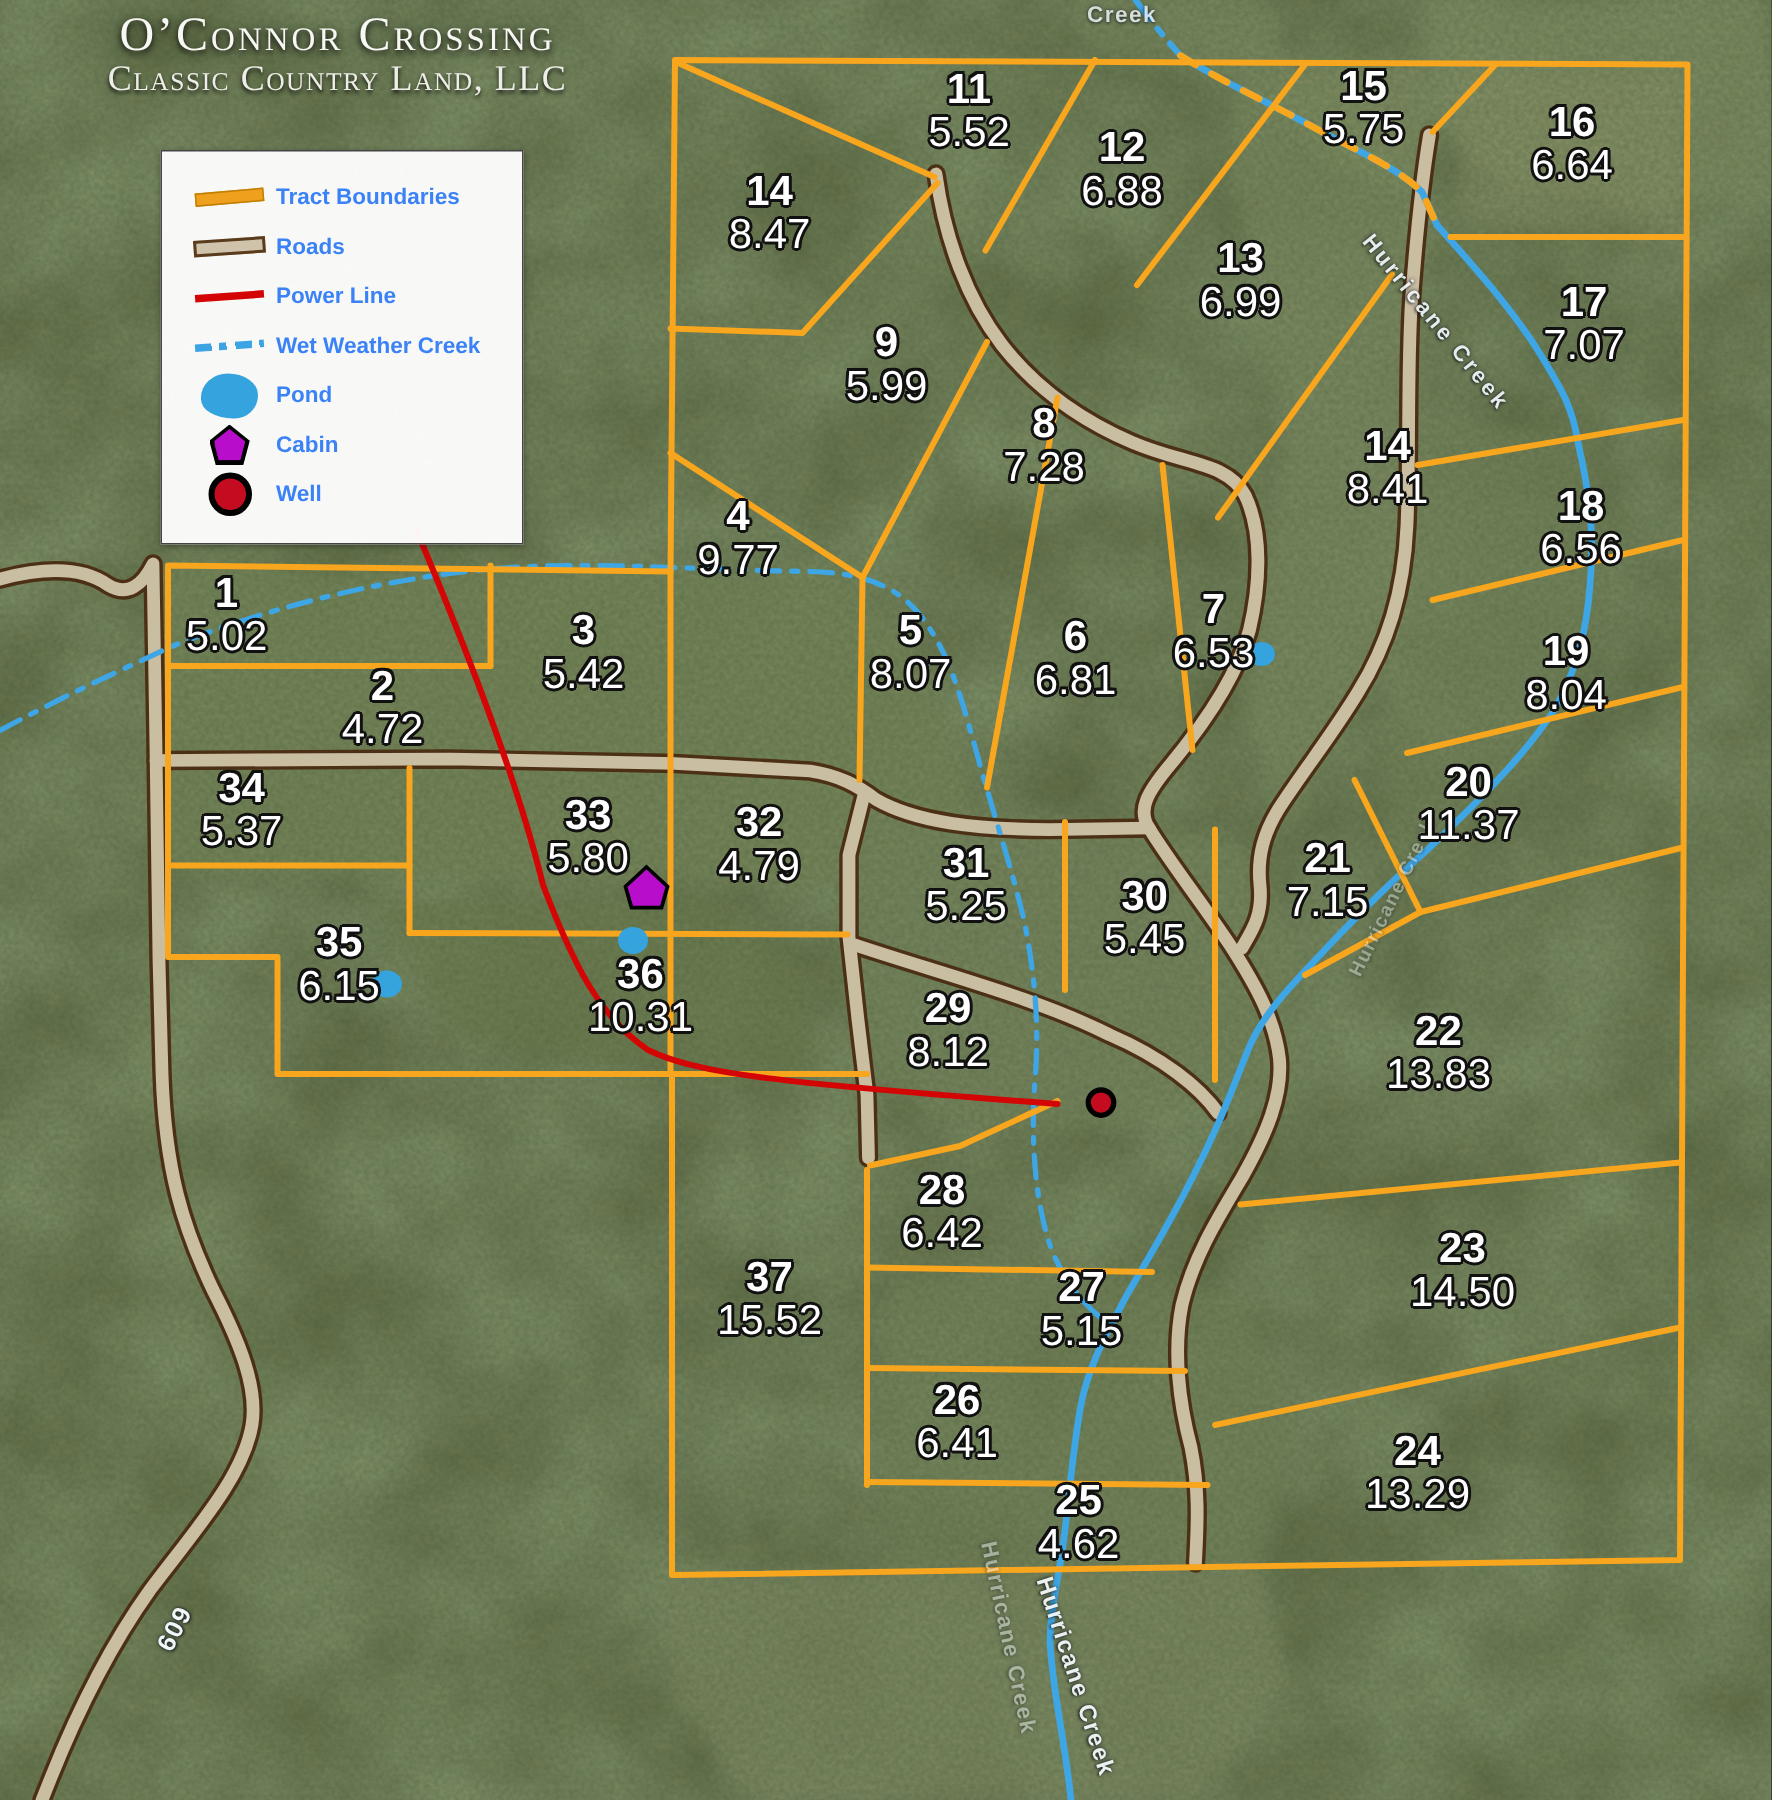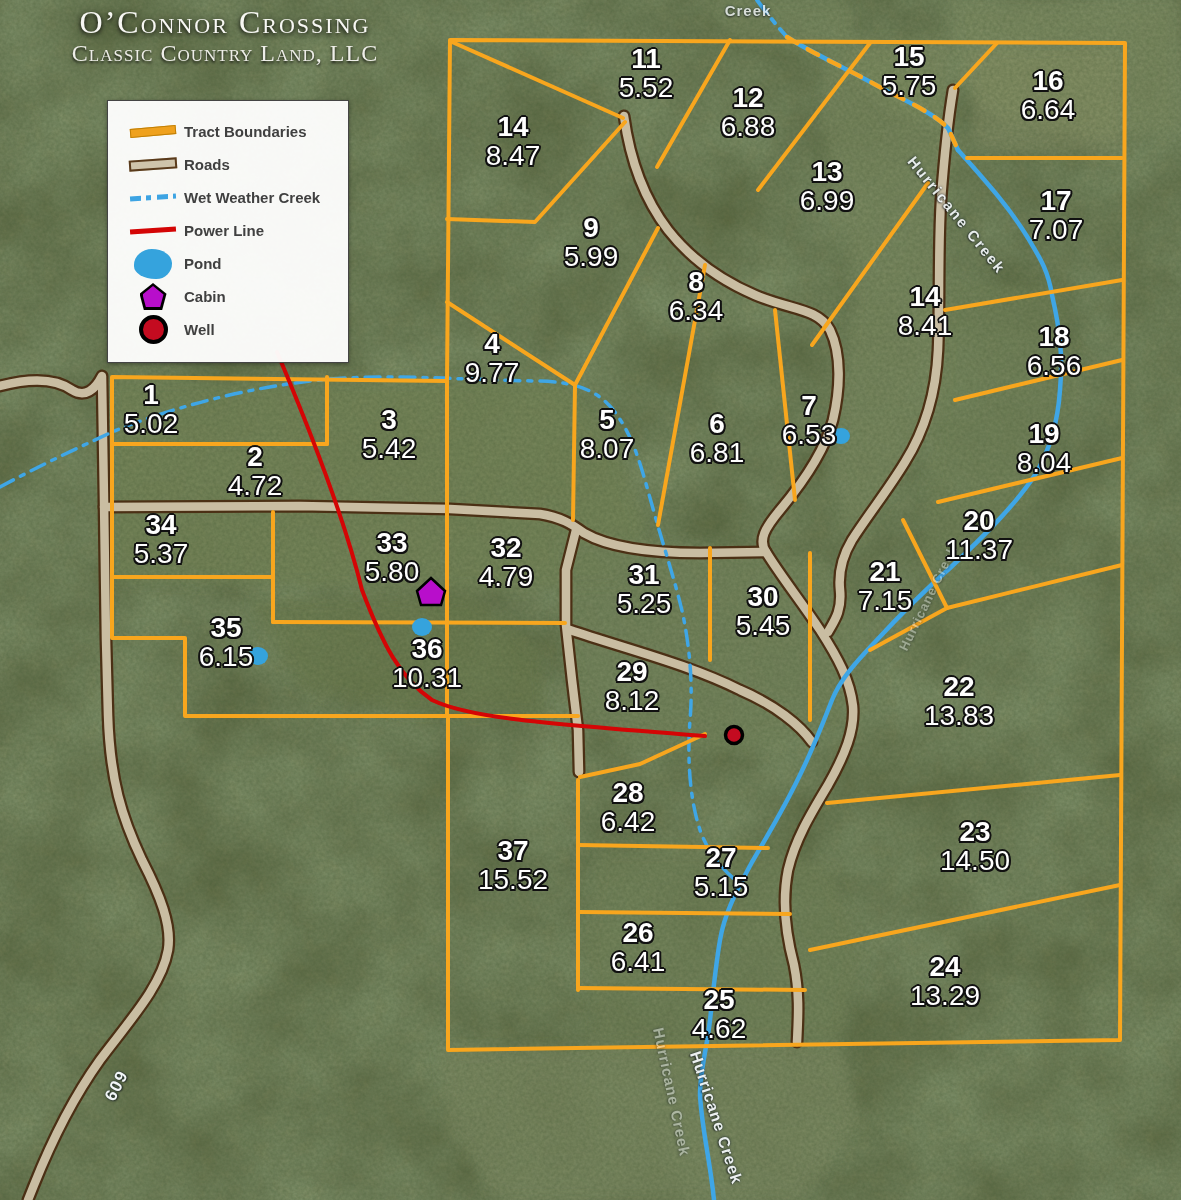--- a/index.html
+++ b/index.html
@@ -15,21 +15,21 @@
   .title-sub{font-family:"Liberation Serif",serif;font-variant:small-caps;
     font-size:24px;letter-spacing:1px;color:#eeeee8;
     text-shadow:0 2px 3px rgba(0,0,0,.9);}
 
   
   .legend{position:absolute;left:107px;top:100px;width:240px;z-index:30;
     background:rgba(253,253,252,.97);border:1px solid #444;
     box-shadow:0 1px 4px rgba(0,0,0,.4);padding:14px 0 16px 0;}
   .legend-row{display:flex;align-items:center;height:33px;padding-left:14px;}
   .legend-swatch{width:62px;display:flex;justify-content:center;align-items:center;flex:0 0 62px;}
-  .legend-label{font-size:15px;font-weight:700;color:#404040;}
+  .legend-label{font-size:15px;font-weight:700;color:#3b82f6;}
   .sw-tract{width:44px;height:7px;background:#efa11d;border:1px solid #c07f06;transform:rotate(-5deg);}
   .sw-road{width:44px;height:7px;background:#cfc4ab;border:2px solid #5a3b1c;transform:rotate(-4deg);}
   .sw-creek{width:46px;height:5px;transform:rotate(-4deg);background:
     linear-gradient(90deg,#3da4e3 0 11px,rgba(0,0,0,0) 11px 16px,
     #3da4e3 16px 21px,rgba(0,0,0,0) 21px 27px,
     #3da4e3 27px 38px,rgba(0,0,0,0) 38px 43px,#3da4e3 43px 46px);}
   .sw-power{width:46px;height:5px;background:#d40505;transform:rotate(-4deg);}
   .sw-pond{width:38px;height:30px;background:#35a3dd;
     border-radius:55% 62% 48% 66%/62% 55% 60% 50%;}
   .sw-well{width:21px;height:21px;background:#c40b20;border:4px solid #000;border-radius:50%;}
@@ -212,21 +212,21 @@
       <div class="tract-label" style="left: 717px; top: 439px;">
         <span class="num">6</span>
         <span class="acres">6.81</span>
       </div>
       <div class="tract-label" style="left: 809px; top: 421px;">
         <span class="num">7</span>
         <span class="acres">6.53</span>
       </div>
       <div class="tract-label" style="left: 696px; top: 297px;">
         <span class="num">8</span>
-        <span class="acres">6.34</span>
+        <span class="acres">7.28</span>
       </div>
       <div class="tract-label" style="left: 591px; top: 243px;">
         <span class="num">9</span>
         <span class="acres">5.99</span>
       </div>
       <div class="tract-label" style="left: 513px; top: 142px;">
         <span class="num">14</span>
         <span class="acres">8.47</span>
       </div>
       <div class="tract-label" style="left: 646px; top: 74px;">
@@ -352,29 +352,29 @@
         <span class="legend-label">Tract Boundaries</span>
       </div>
       <div class="legend-row">
         <span class="legend-swatch">
           <span class="sw-road"></span>
         </span>
         <span class="legend-label">Roads</span>
       </div>
       <div class="legend-row">
         <span class="legend-swatch">
+          <span class="sw-power"></span>
+        </span>
+        <span class="legend-label">Power Line</span>
+      </div>
+      <div class="legend-row">
+        <span class="legend-swatch">
           <span class="sw-creek"></span>
         </span>
         <span class="legend-label">Wet Weather Creek</span>
-      </div>
-      <div class="legend-row">
-        <span class="legend-swatch">
-          <span class="sw-power"></span>
-        </span>
-        <span class="legend-label">Power Line</span>
       </div>
       <div class="legend-row">
         <span class="legend-swatch">
           <span class="sw-pond"></span>
         </span>
         <span class="legend-label">Pond</span>
       </div>
       <div class="legend-row">
         <span class="legend-swatch">
           <span class="sw-cabin"></span>

